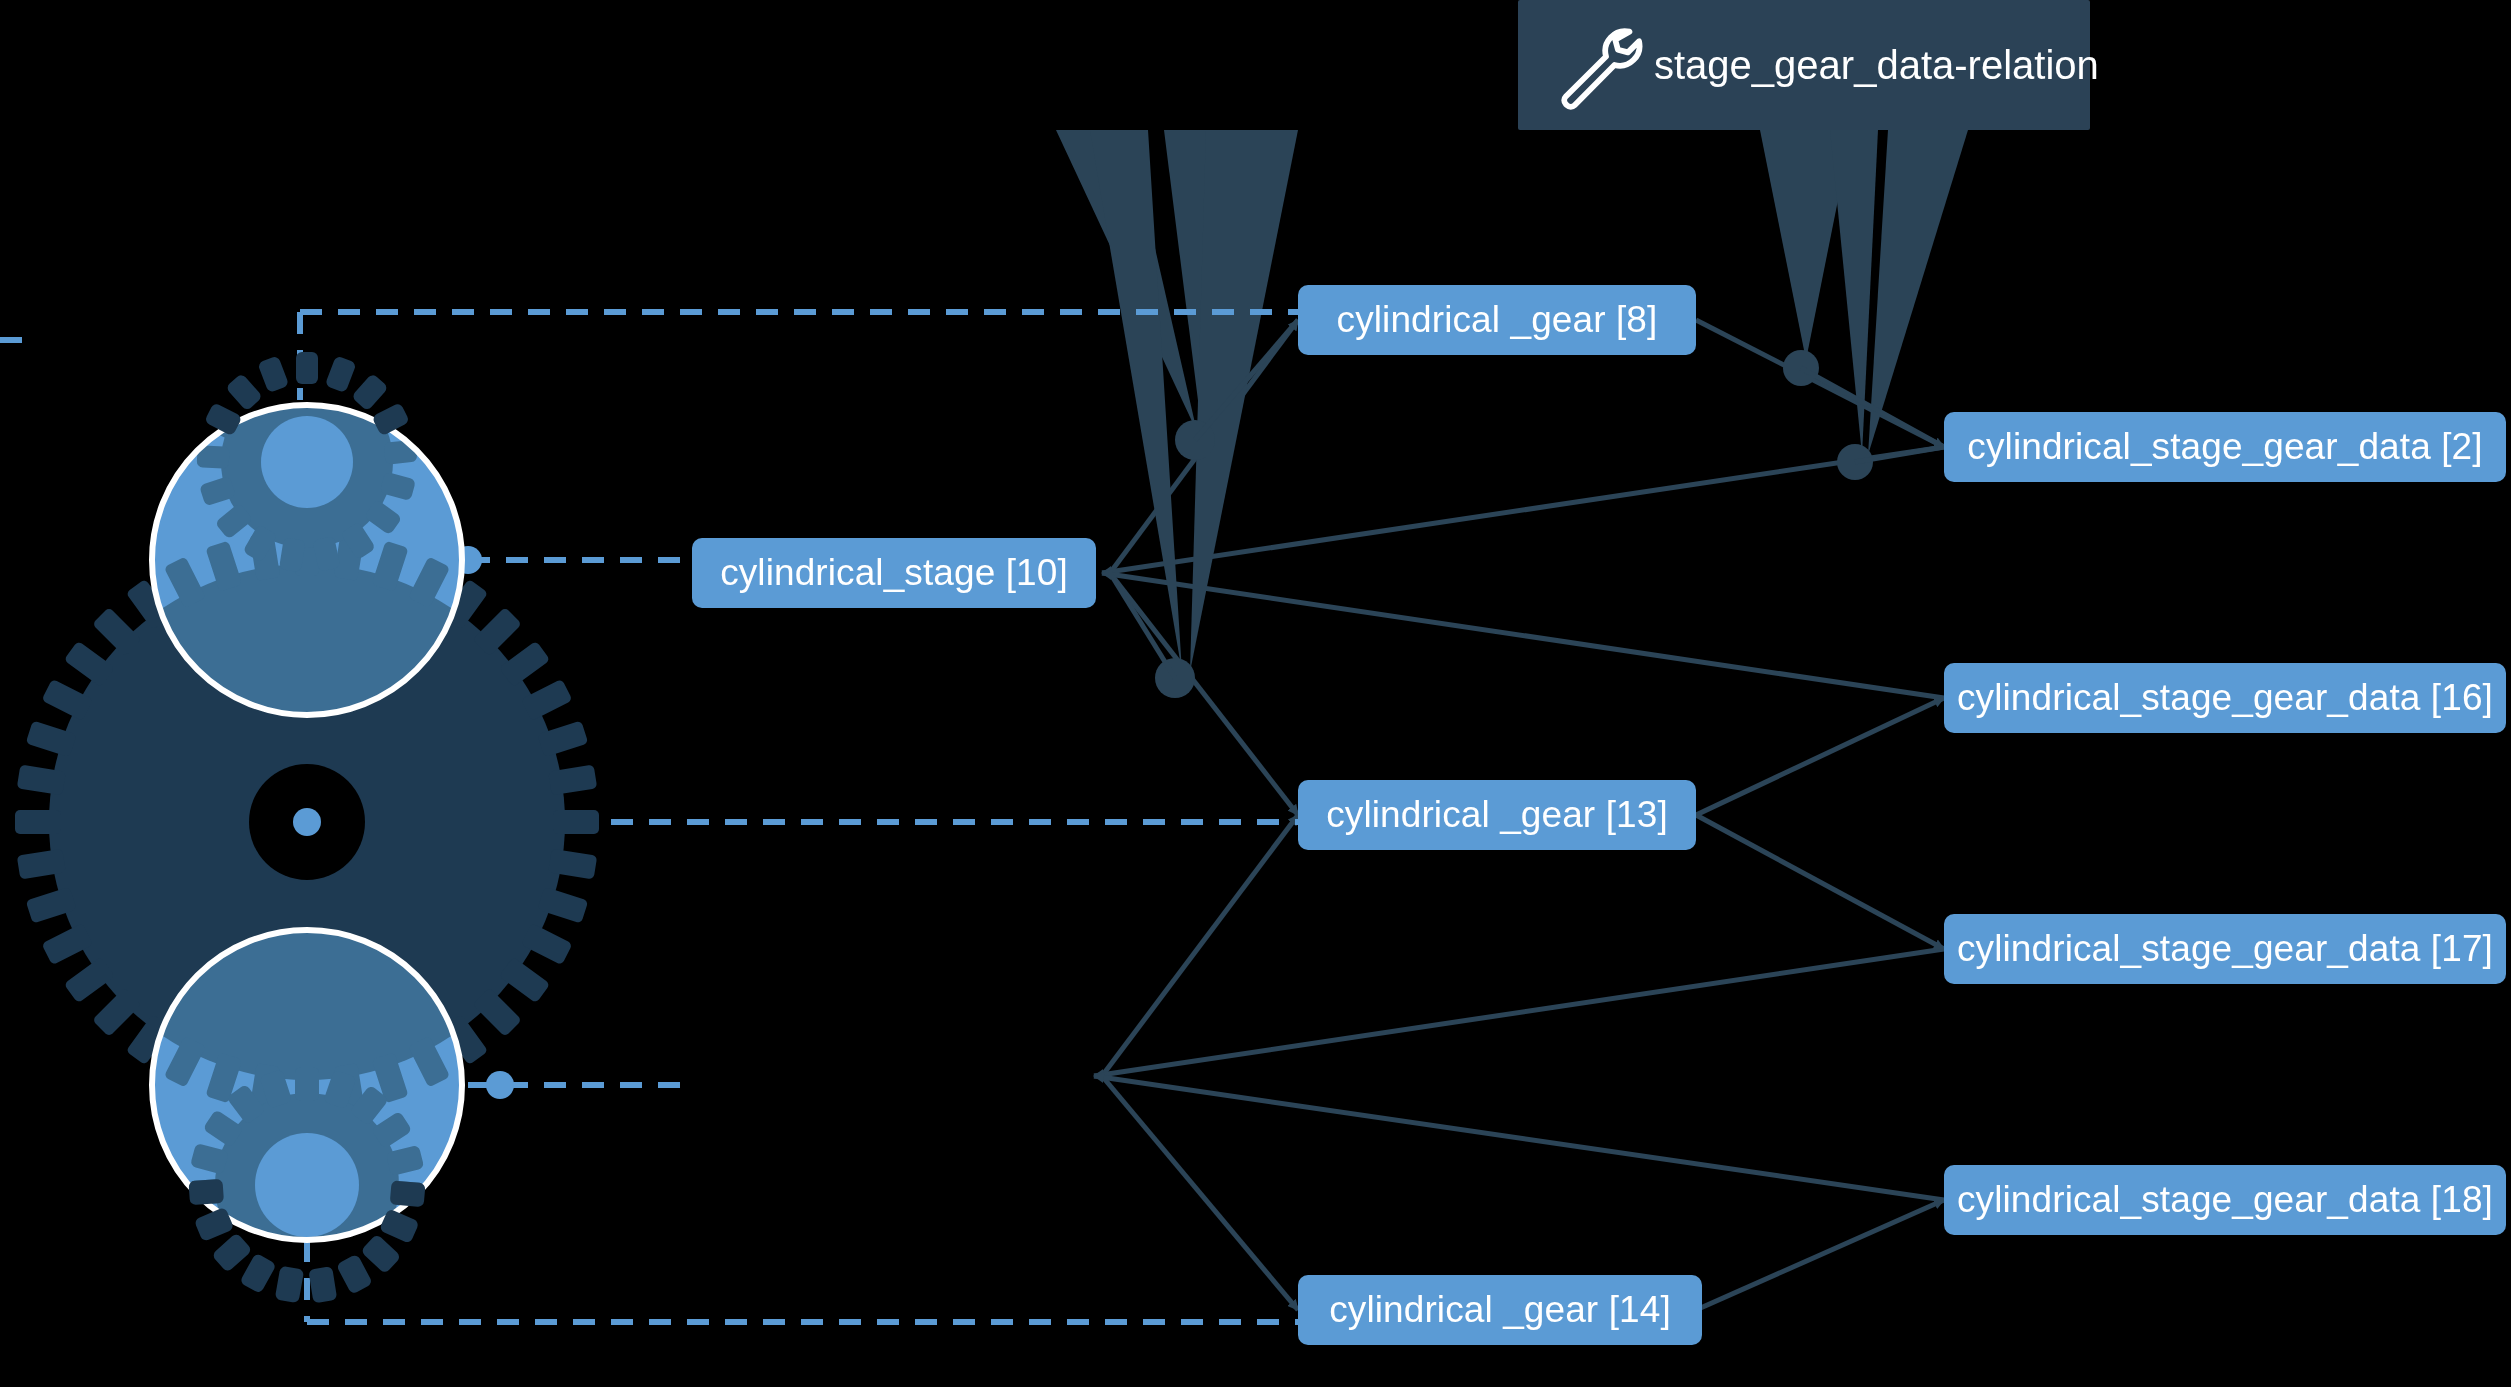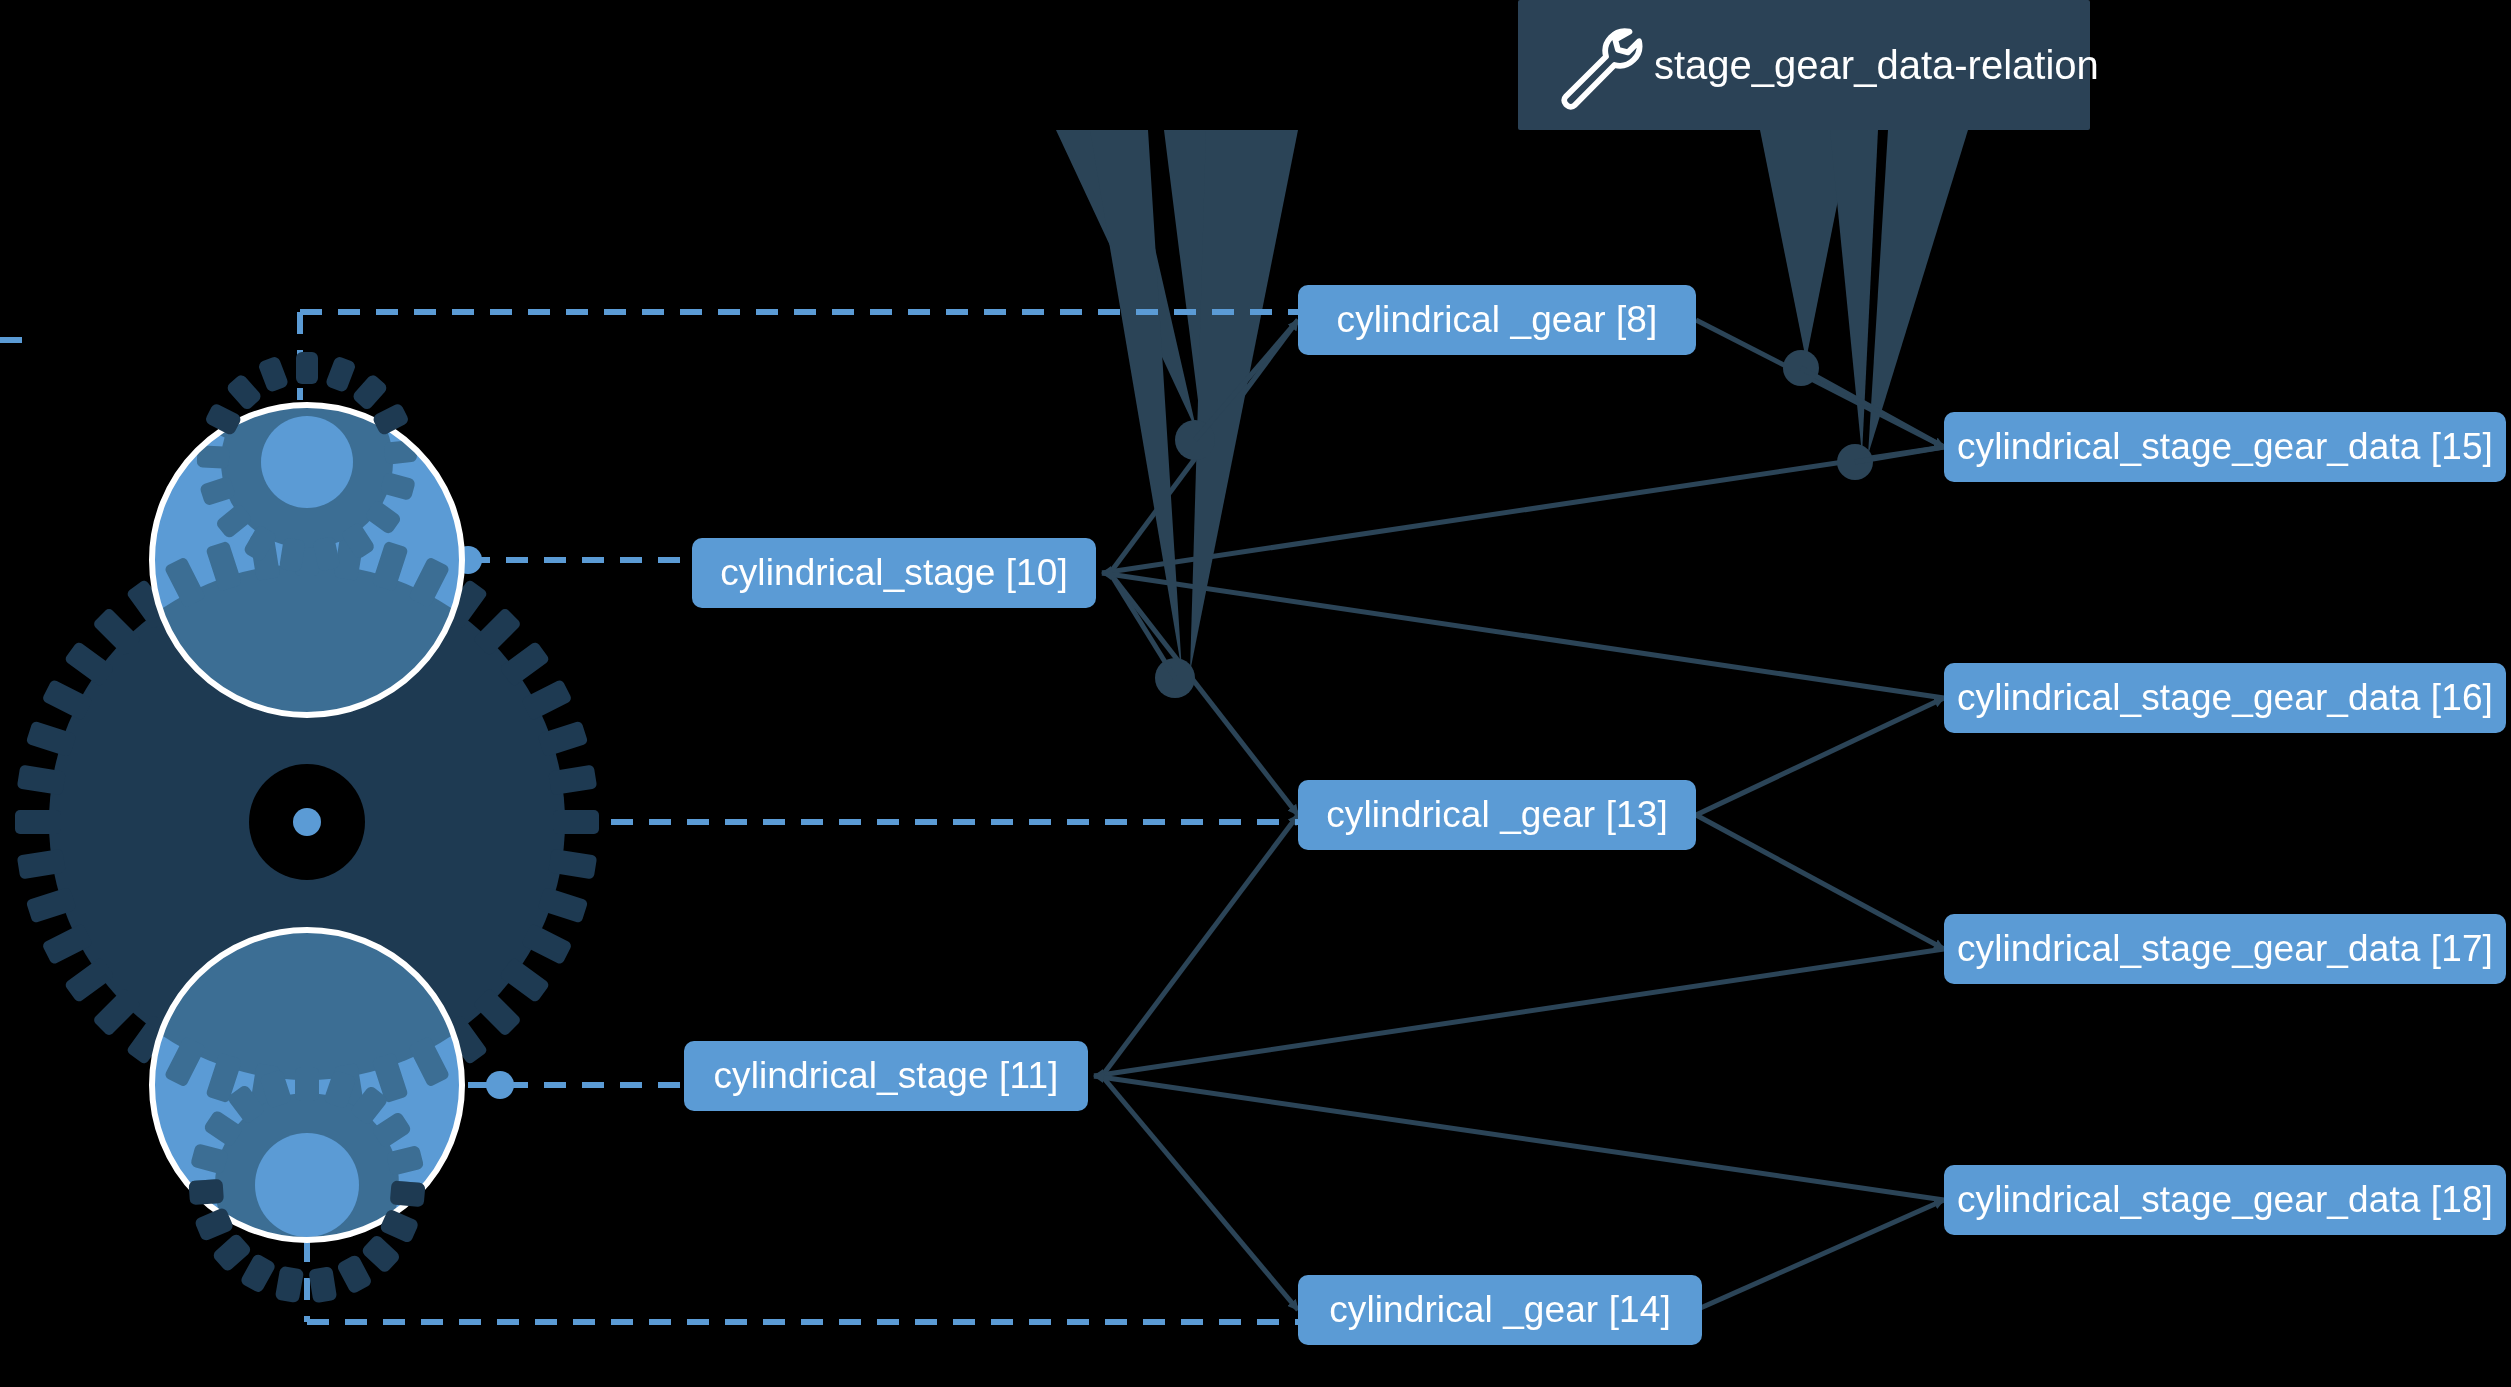--- a/index.html
+++ b/index.html
@@ -489,27 +489,26 @@
     <svg class="wrench" viewBox="0 0 24 24">
       <path d="M20.2 3.3a5.2 5.2 0 0 0-6.1 6.5L3.6 20.2a1.4 1.4 0 0 0 0 2l.3.3a1.4 1.4 0 0 0 2 0L16.3 12a5.2 5.2 0 0 0 6.4-6.2l-2.9 2.9-2.6-.7-.7-2.6z" fill="none" stroke="#ffffff" stroke-width="1.5" stroke-linejoin="round"></path>
     </svg>
     <span class="tip-label">stage_gear_data-relation</span>
   </div>
 
   <div class="node" style="left:1298px;top:285px;width:398px;height:70px;">cylindrical _gear [8]</div>
 
   <div class="node" style="left:692px;top:538px;width:404px;height:70px;">cylindrical_stage [10]</div>
 
-  <div class="node" style="left:1944px;top:412px;width:562px;height:70px;">cylindrical_stage_gear_data [15]</div>
+  <div class="node" style="left:1944px;top:412px;width:562px;height:70px;">cylindrical_stage_gear_data [2]</div>
 
   <div class="node" style="left:1944px;top:663px;width:562px;height:70px;">cylindrical_stage_gear_data [16]</div>
 
   <div class="node" style="left:1298px;top:780px;width:398px;height:70px;">cylindrical _gear [13]</div>
 
   <div class="node" style="left:1944px;top:914px;width:562px;height:70px;">cylindrical_stage_gear_data [17]</div>
 
-  <div class="node" style="left:684px;top:1041px;width:404px;height:70px;">cylindrical_stage [11]</div>
 
   <div class="node" style="left:1944px;top:1165px;width:562px;height:70px;">cylindrical_stage_gear_data [18]</div>
 
   <div class="node" style="left:1298px;top:1275px;width:404px;height:70px;">cylindrical _gear [14]</div>
 
 </div>
 
 </body></html>

